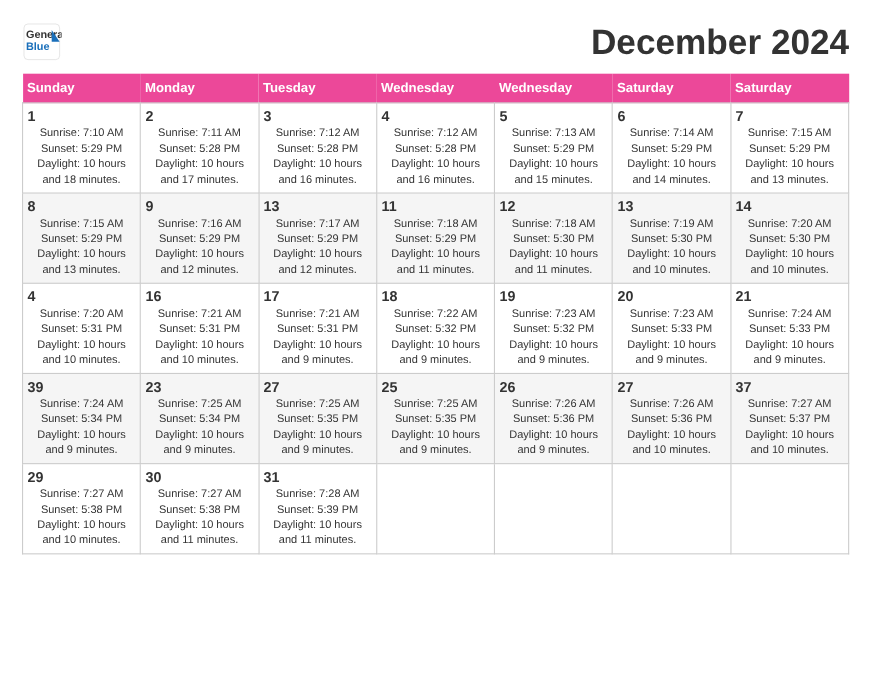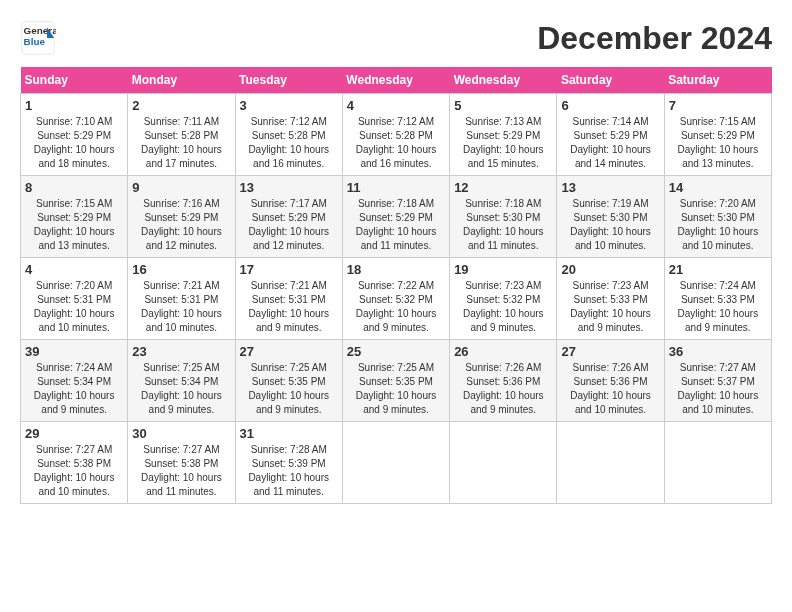--- a/index.html
+++ b/index.html
@@ -218,21 +218,21 @@
         </td>
         <td>
           <span class="day-num">26</span>
           <div class="day-info">Sunrise: 7:26 AM<br>Sunset: 5:36 PM<br>Daylight: 10 hours and 9 minutes.</div>
         </td>
         <td>
           <span class="day-num">27</span>
           <div class="day-info">Sunrise: 7:26 AM<br>Sunset: 5:36 PM<br>Daylight: 10 hours and 10 minutes.</div>
         </td>
         <td>
-          <span class="day-num">36</span>
+          <span class="day-num">37</span>
           <div class="day-info">Sunrise: 7:27 AM<br>Sunset: 5:37 PM<br>Daylight: 10 hours and 10 minutes.</div>
         </td>
       </tr>
       <tr>
         <td>
           <span class="day-num">29</span>
           <div class="day-info">Sunrise: 7:27 AM<br>Sunset: 5:38 PM<br>Daylight: 10 hours and 10 minutes.</div>
         </td>
         <td>
           <span class="day-num">30</span>

